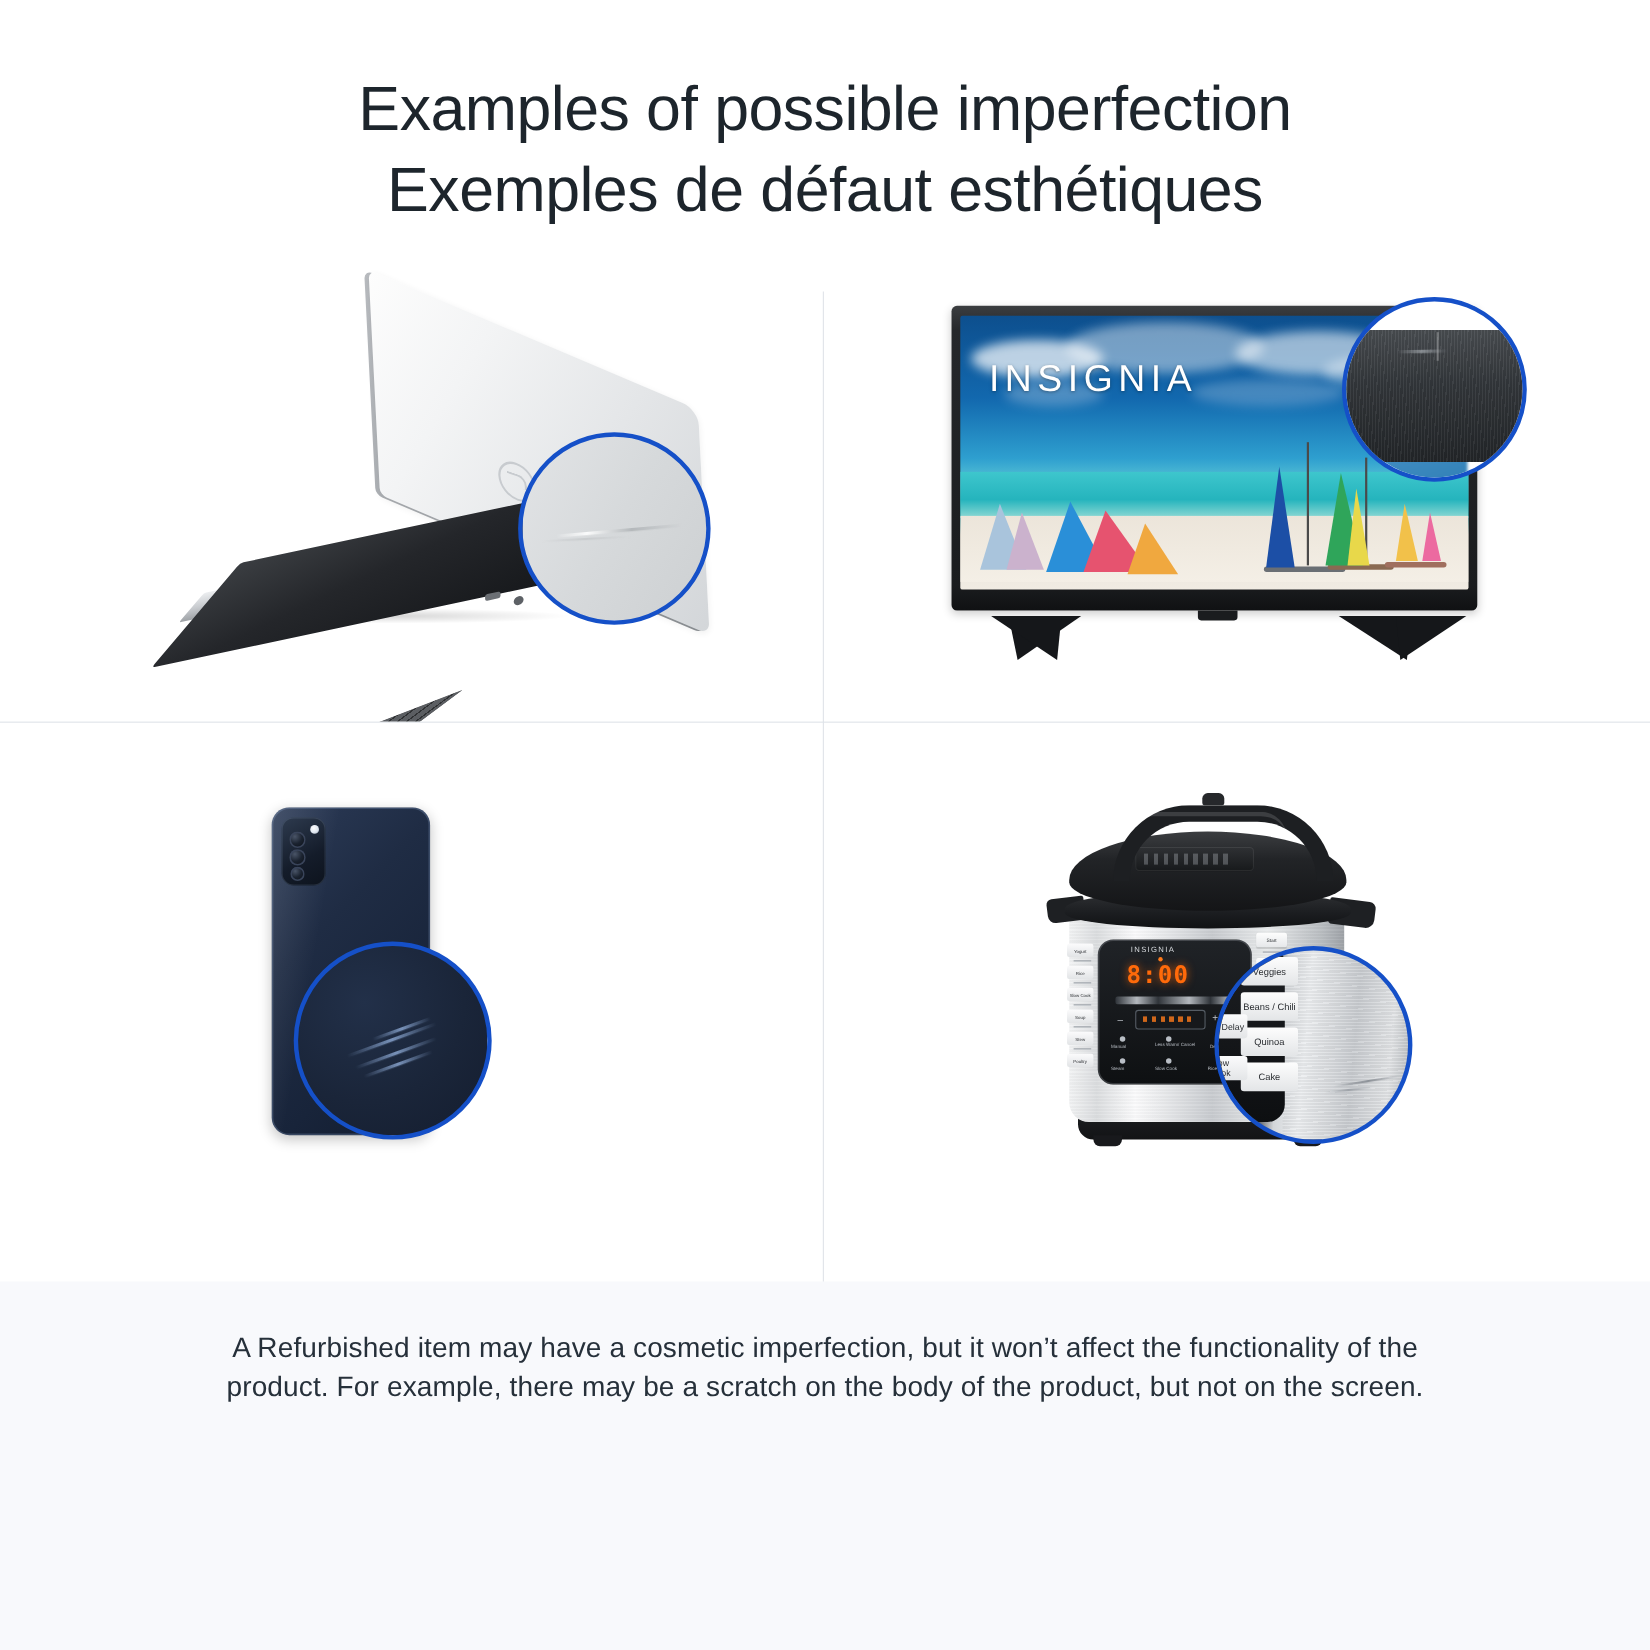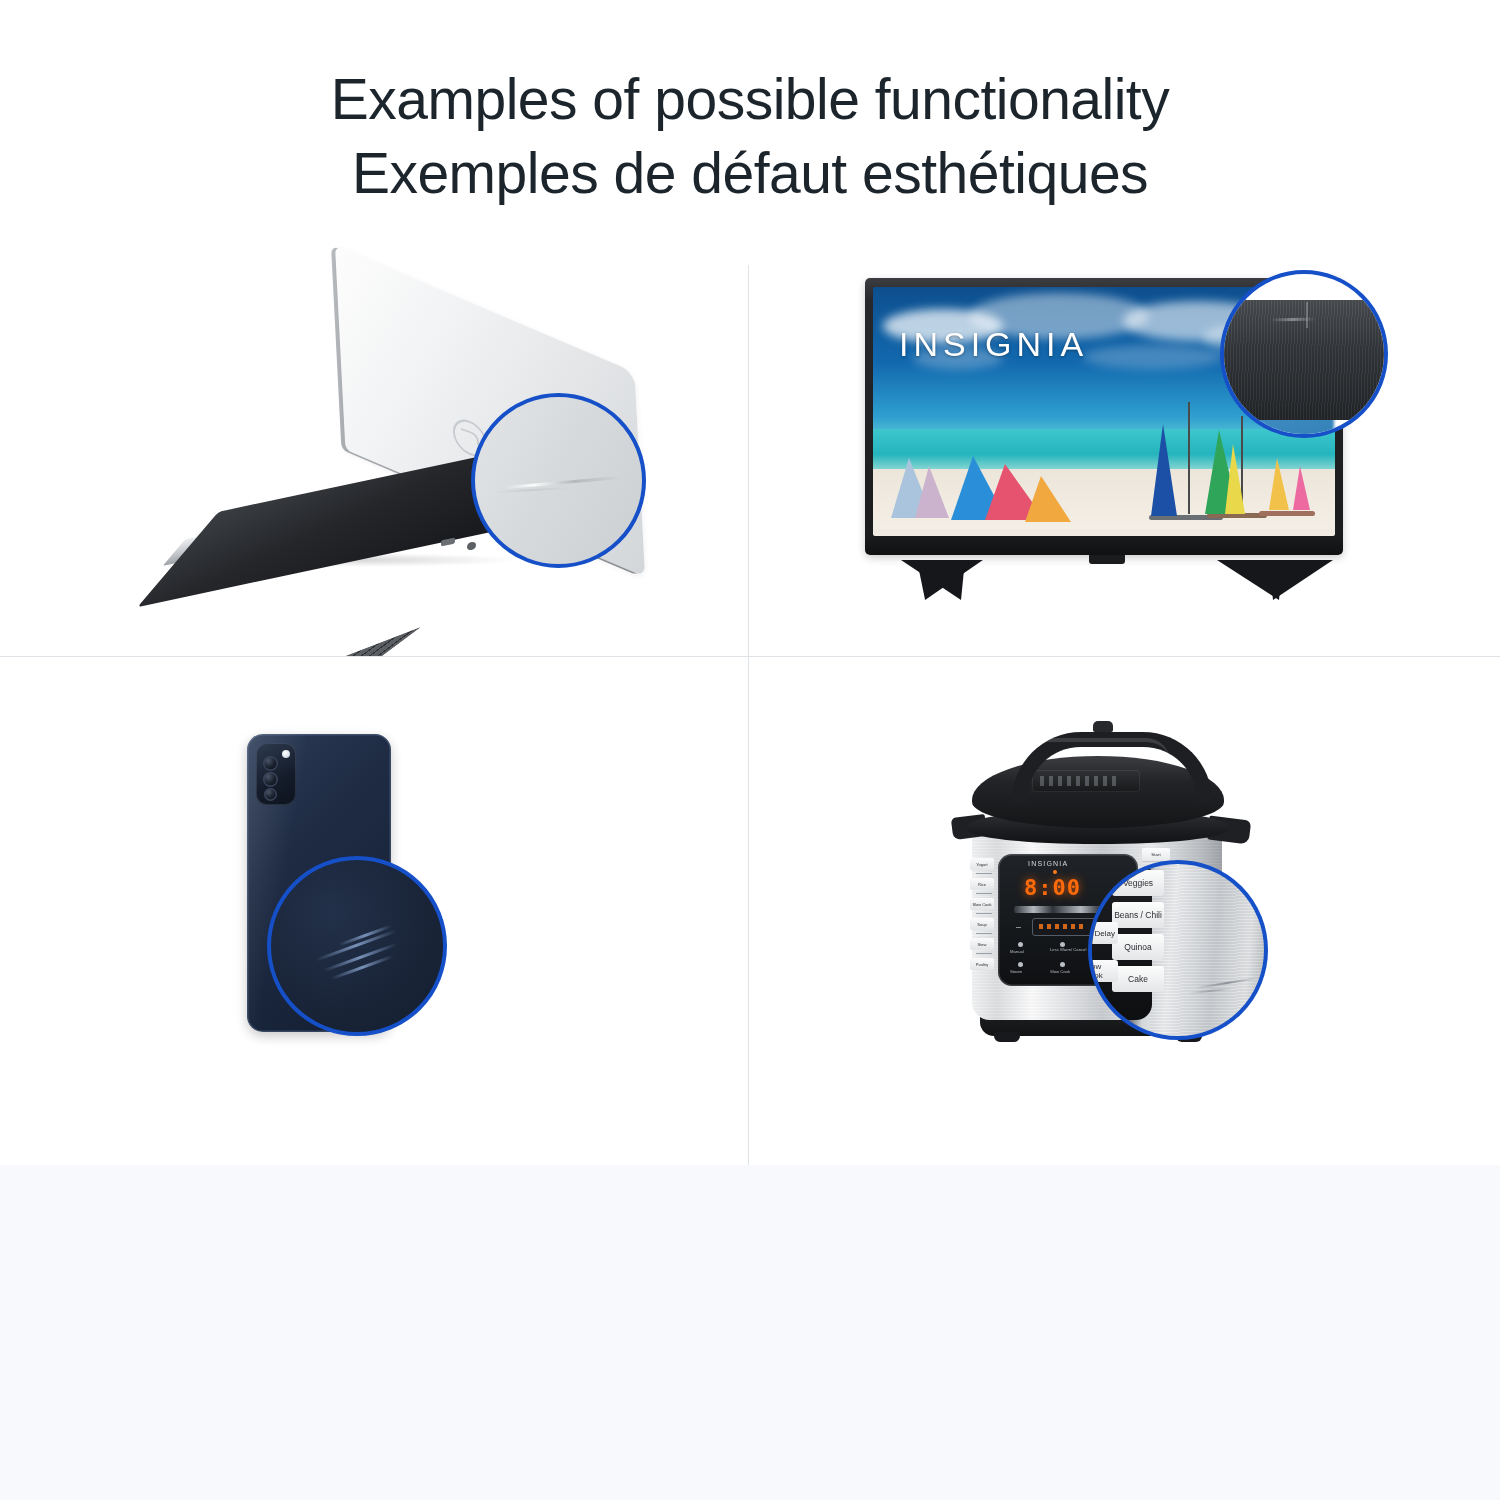--- a/index.html
+++ b/index.html
@@ -340,21 +340,21 @@
     box-shadow:0 1px 1px rgba(0,0,0,.12);
   }
   .ck-btnL{
     position:absolute;left:0;width:24px;height:12px;
     background:linear-gradient(180deg,#fbfbfc,#e2e4e6);
     border-radius:2px;color:#2a2d31;font-size:4px;line-height:5px;
     display:flex;align-items:center;justify-content:center;text-align:center;
   }
   .ck-sep{position:absolute;left:6px;width:16px;height:1px;background:#9aa0a7;}
   .mag-cooker{
-    left:138px;top:142px;width:180px;height:180px;
+    left:154px;top:142px;width:180px;height:180px;
     background:linear-gradient(95deg,#0f1113 0%,#16181b 22%,#d3d6d9 34%,#eceef0 46%,#c9ccd0 70%,#e2e4e6 88%,#b4b8bc 100%);
   }
   .mag-ck-tex{
     position:absolute;left:58px;top:0;width:130px;height:100%;
     background:repeating-linear-gradient(179deg,rgba(255,255,255,.12) 0 1px,rgba(0,0,0,.045) 1px 3px);
   }
   .mag-ck-panel{
     position:absolute;left:-12px;top:-4px;width:72px;height:160px;
     background:linear-gradient(180deg,#1d1f23,#0d0f11);
     border-radius:0 16px 16px 0;
@@ -397,21 +397,21 @@
     margin:0 0 30px 0;
     letter-spacing:.1px;
   }
 </style>
 </head>
 <body>
 
 <div class="page">
 
   <div class="header">
-    <div class="title-line">Examples of possible functionality</div>
+    <div class="title-line">Examples of possible imperfection</div>
     <div class="title-line">Exemples de défaut esthétiques</div>
   </div>
 
   <div class="grid">
     <div class="vline"></div>
     <div class="hline"></div>
 
     <div class="cell">
       <div class="laptop-wrap">
         <div class="laptop-shadow"></div>
@@ -576,15 +576,16 @@
           <div class="mag-ck-btnhalf" style="top:58px">Delay</div>
           <div class="mag-ck-btnhalf" style="top:96px">Slow Cook</div>
           <div class="mag-ck-scratch"></div>
           <div class="mag-ck-scratch2"></div>
         </div>
       </div>
     </div>
   </div>
 
   <div class="footer">
+    <p class="f-para">A Refurbished item may have a cosmetic imperfection, but it won’t affect the functionality of the product. For example, there may be a scratch on the body of the product, but not on the screen.</p>
   </div>
 
 </div>
 
 </body></html>

